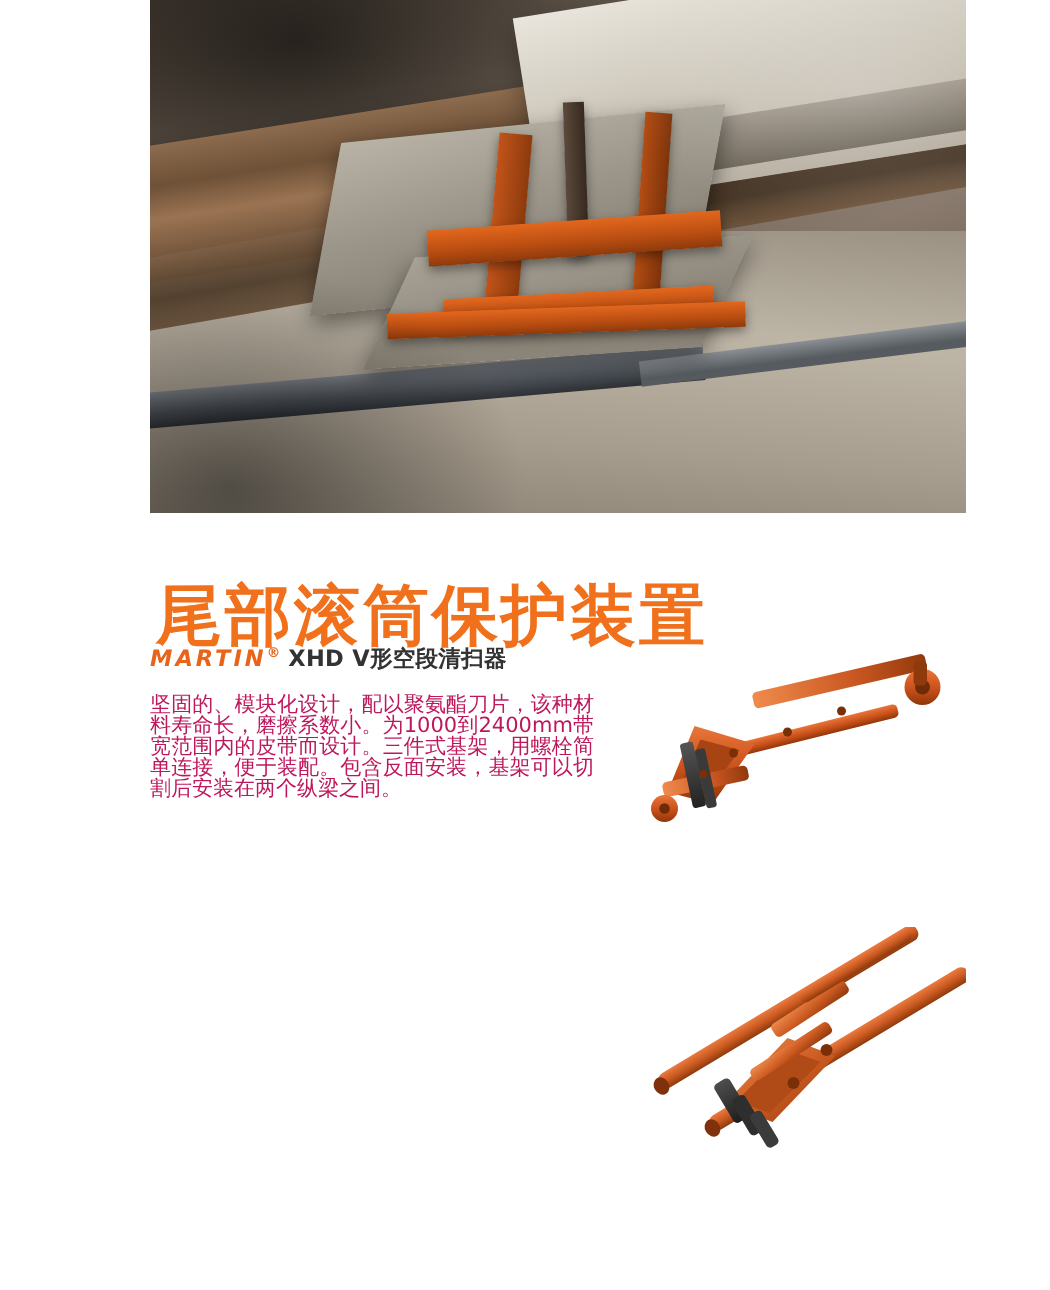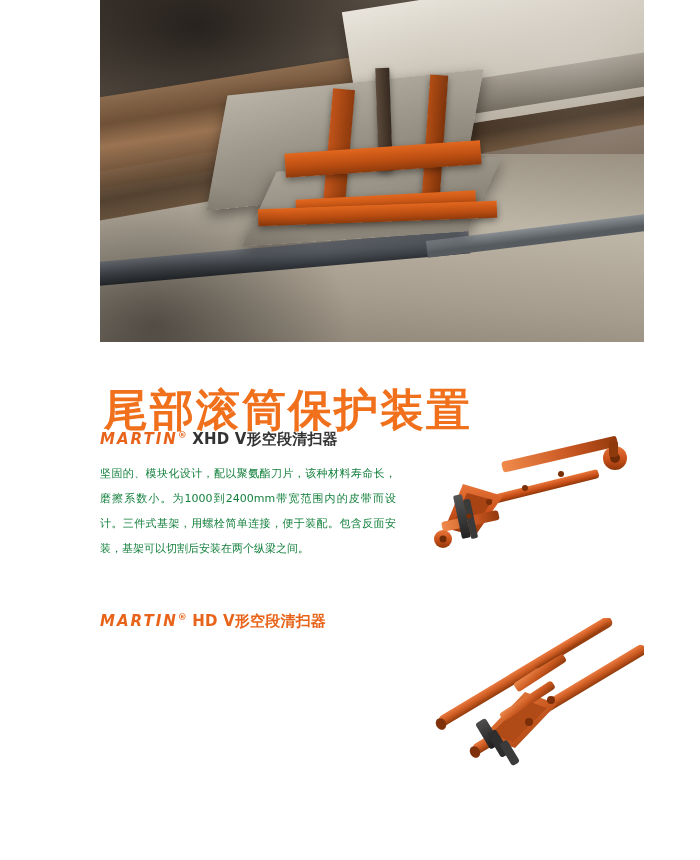--- a/index.html
+++ b/index.html
@@ -176,23 +176,23 @@
     vertical-align: super;
     letter-spacing: 0;
   }
   .sec-title .model-dark { color: #333333; }
   .sec-title .model-orange { color: #e8641a; }
 
   .sec-title.t1 { border: 0; }
 
   .sec-body {
     width: 296px;
-    font-size: 11px;
-    line-height: 25px;
-    color: #15803d;
+    font-size: 14px;
+    line-height: 14px;
+    color: #be185d;
     text-align: justify;
     font-family: "DejaVu Sans", "Liberation Sans", sans-serif;
   }
 
   
   .prod {
     position: absolute;
     right: 0;
     top: 6px;
     width: 215px;
@@ -290,24 +290,20 @@
           <circle cx="60" cy="66" r="3" fill="#7a2f07"></circle>
           <circle cx="96" cy="52" r="3" fill="#7a2f07"></circle>
           <circle cx="132" cy="38" r="3" fill="#7a2f07"></circle>
           <circle cx="40" cy="80" r="2.6" fill="#7a2f07"></circle>
         </g>
       </svg>
     </div>
   </div>
 
   <div class="section sec2">
-    <div class="sec-title">
-      <span class="brand">MARTIN</span><span class="reg">®</span>
-      <span class="model-orange">HD V形空段清扫器</span>
-    </div>
 
     <div class="prod2">
       <svg width="215" height="165" viewBox="0 0 215 165">
         <defs>
           <linearGradient id="rail1" x1="0" y1="0" x2="0" y2="1">
             <stop offset="0%" stop-color="#ea7a40"></stop>
             <stop offset="50%" stop-color="#cc5b22"></stop>
             <stop offset="100%" stop-color="#8f3a0c"></stop>
           </linearGradient>
           <linearGradient id="bodyo" x1="0" y1="0" x2="1" y2="1">

